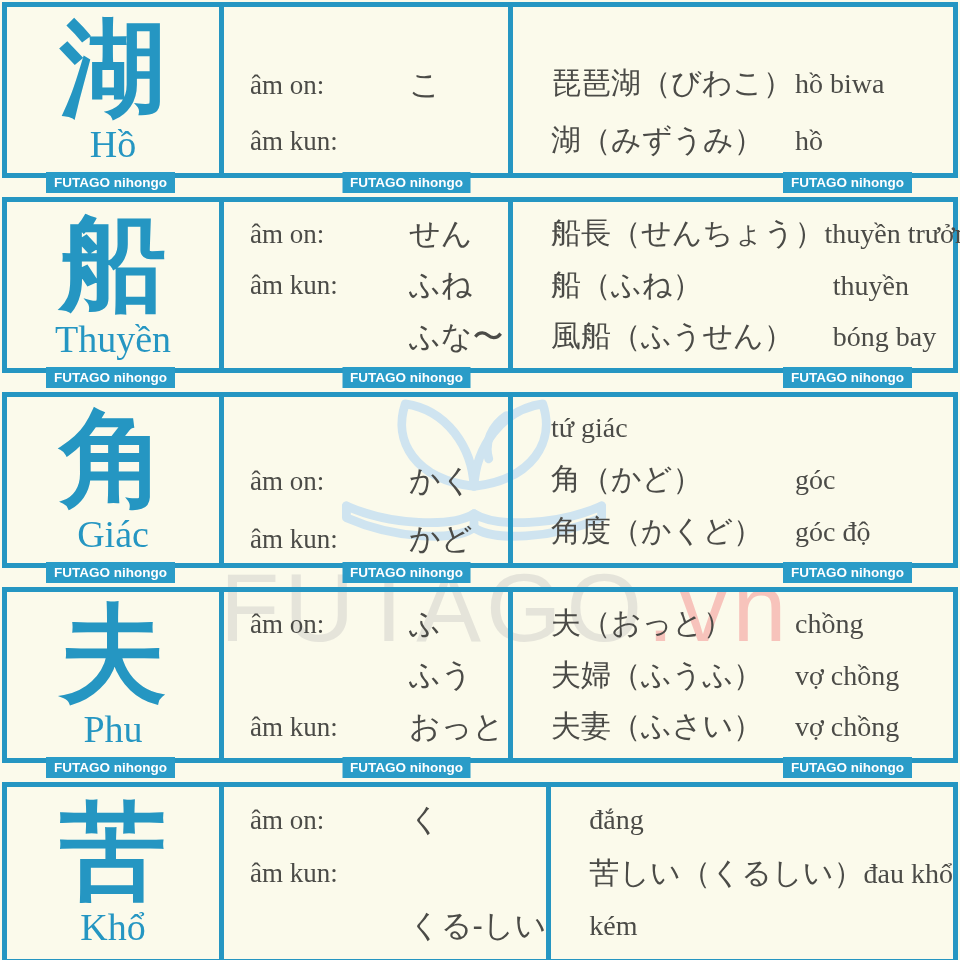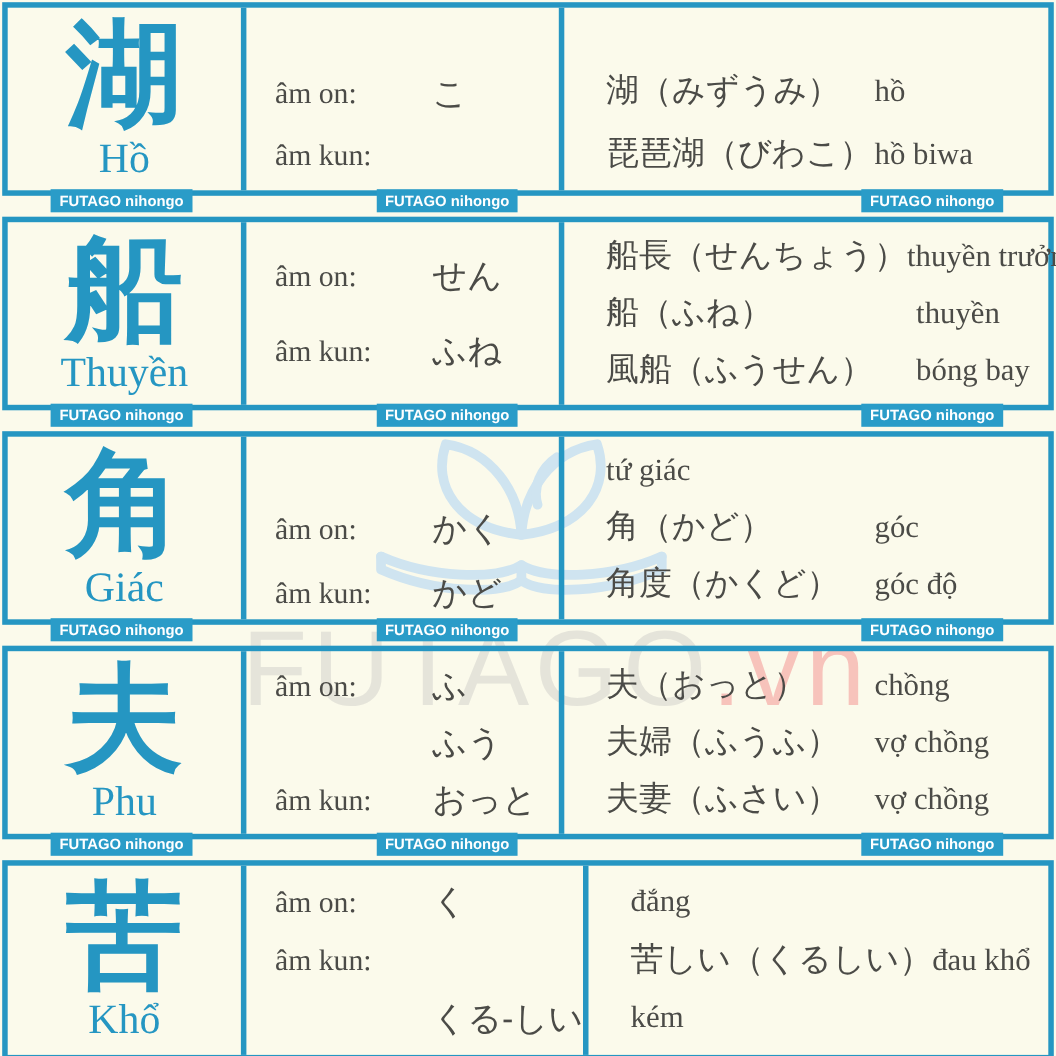--- a/index.html
+++ b/index.html
@@ -36,21 +36,21 @@
     color:#2596c2;
   }
   .hanviet{
     font-family:"Liberation Serif","DejaVu Serif",serif;
     font-size:38px;line-height:1.15;color:#2596c2;
   }
   .c2{
     flex:0 0 284px;display:flex;flex-direction:column;
     padding-left:26px;
   }
-  .okline{display:flex;align-items:flex-end;line-height:40px;}
+  .okline{display:flex;align-items:flex-end;line-height:40px;gap:16px;}
   .oklabel{
     flex:0 0 143px;
     font-family:"Liberation Serif","DejaVu Serif",serif;
     font-size:27px;color:#4b4b47;
   }
   .okvalue{font-size:31px;color:#4b4b47;white-space:nowrap;}
   .c3{
     flex:1 1 auto;display:flex;flex-direction:column;
     padding-left:38px;padding-right:8px;
   }
@@ -107,44 +107,48 @@
             <span class="oklabel">âm on:</span>
             <span class="okvalue">こ</span>
           </div>
           <div class="okline">
             <span class="oklabel">âm kun:</span>
           </div>
         </div>
     <div class="vsep"></div>
     <div class="cell c3 align-end">
           <div class="exline">
+            <span class="exword">琵琶湖（びわこ）</span>
+            <span class="exmeaning">hồ biwa</span>
+          </div>
+          <div class="exline">
             <span class="exword">湖（みずうみ）</span>
             <span class="exmeaning">hồ</span>
           </div>
-          <div class="exline">
-            <span class="exword">琵琶湖（びわこ）</span>
-            <span class="exmeaning">hồ biwa</span>
-          </div>
         </div>
   </div>
       <div class="row" style="top: 197px; height: 166px;">
     <div class="cell c1">
       <div class="kanji">船</div>
       <div class="hanviet">Thuyền</div>
     </div>
     <div class="vsep"></div>
     <div class="cell c2 align-evenly">
           <div class="okline">
             <span class="oklabel">âm on:</span>
             <span class="okvalue">せん</span>
           </div>
           <div class="okline">
             <span class="oklabel">âm kun:</span>
             <span class="okvalue">ふね</span>
           </div>
+          <div class="okline">
+            <span class="oklabel"></span>
+            <span class="okvalue">ふな〜</span>
+          </div>
         </div>
     <div class="vsep"></div>
     <div class="cell c3 align-evenly">
           <div class="exline">
             <span class="exword">船長（せんちょう）</span>
             <span class="exmeaning">thuyền trưởng</span>
           </div>
           <div class="exline">
             <span class="exword">船（ふね）</span>
             <span class="exmeaning">thuyền</span>

